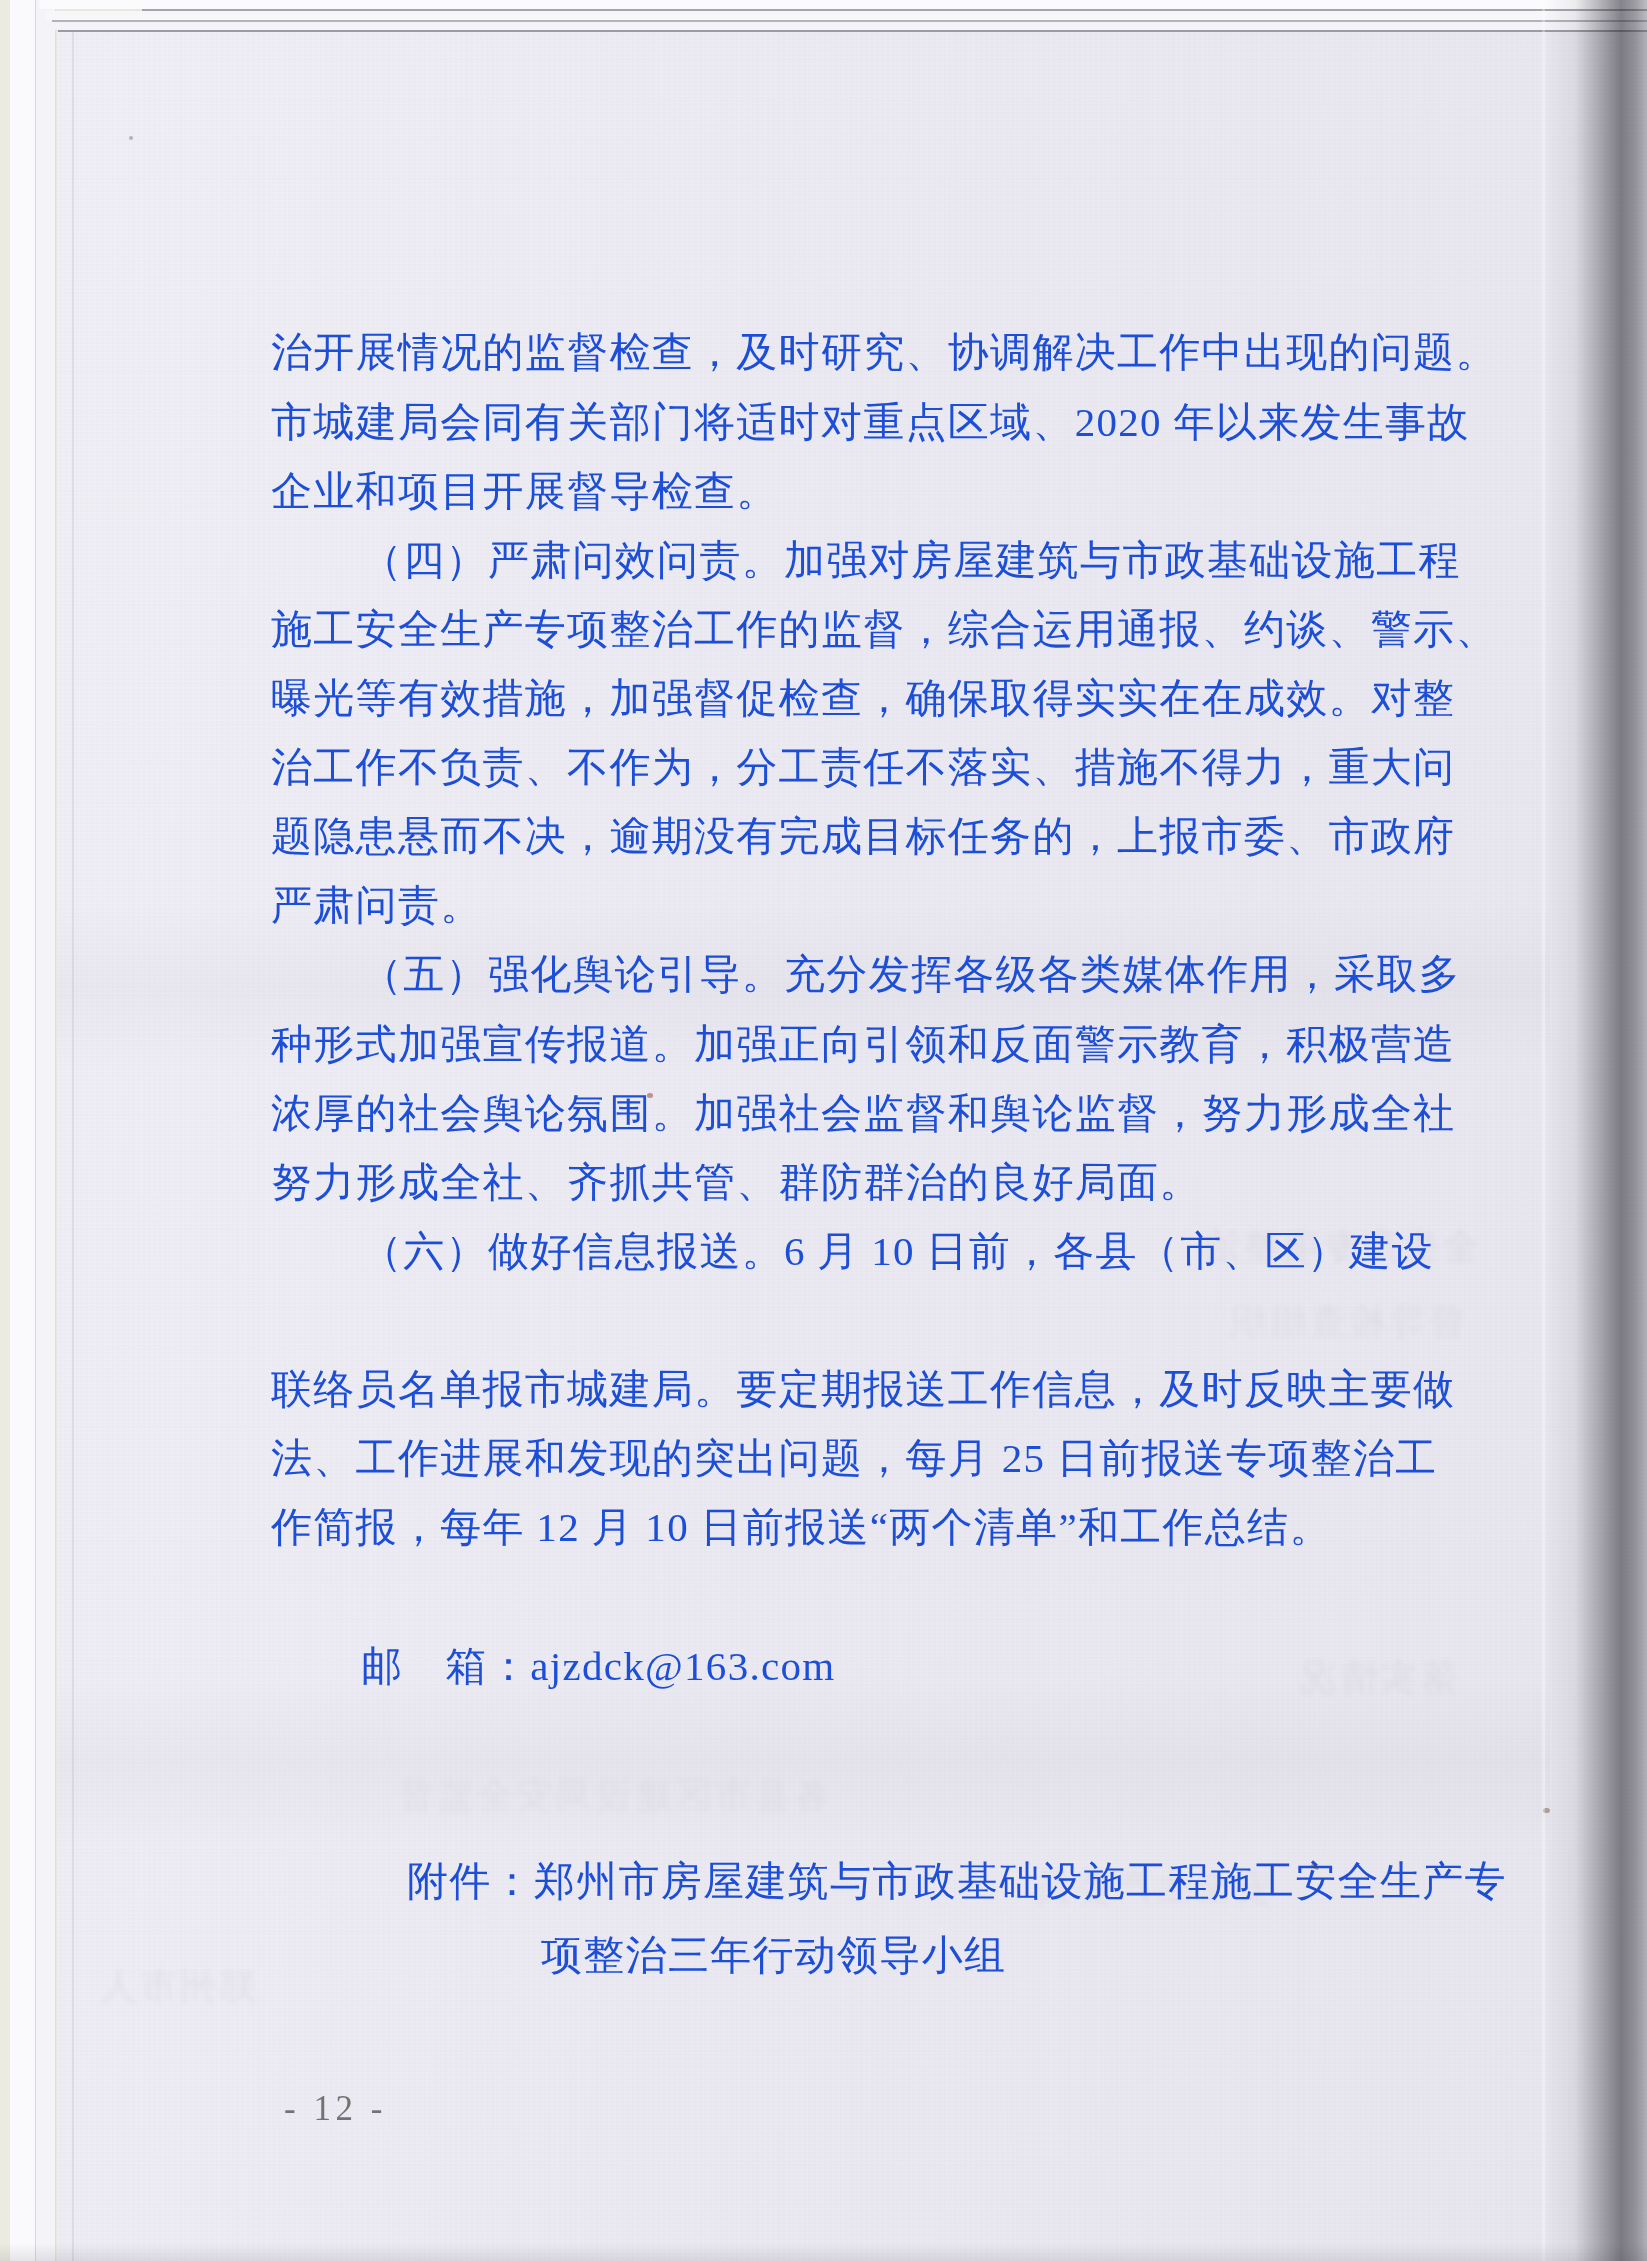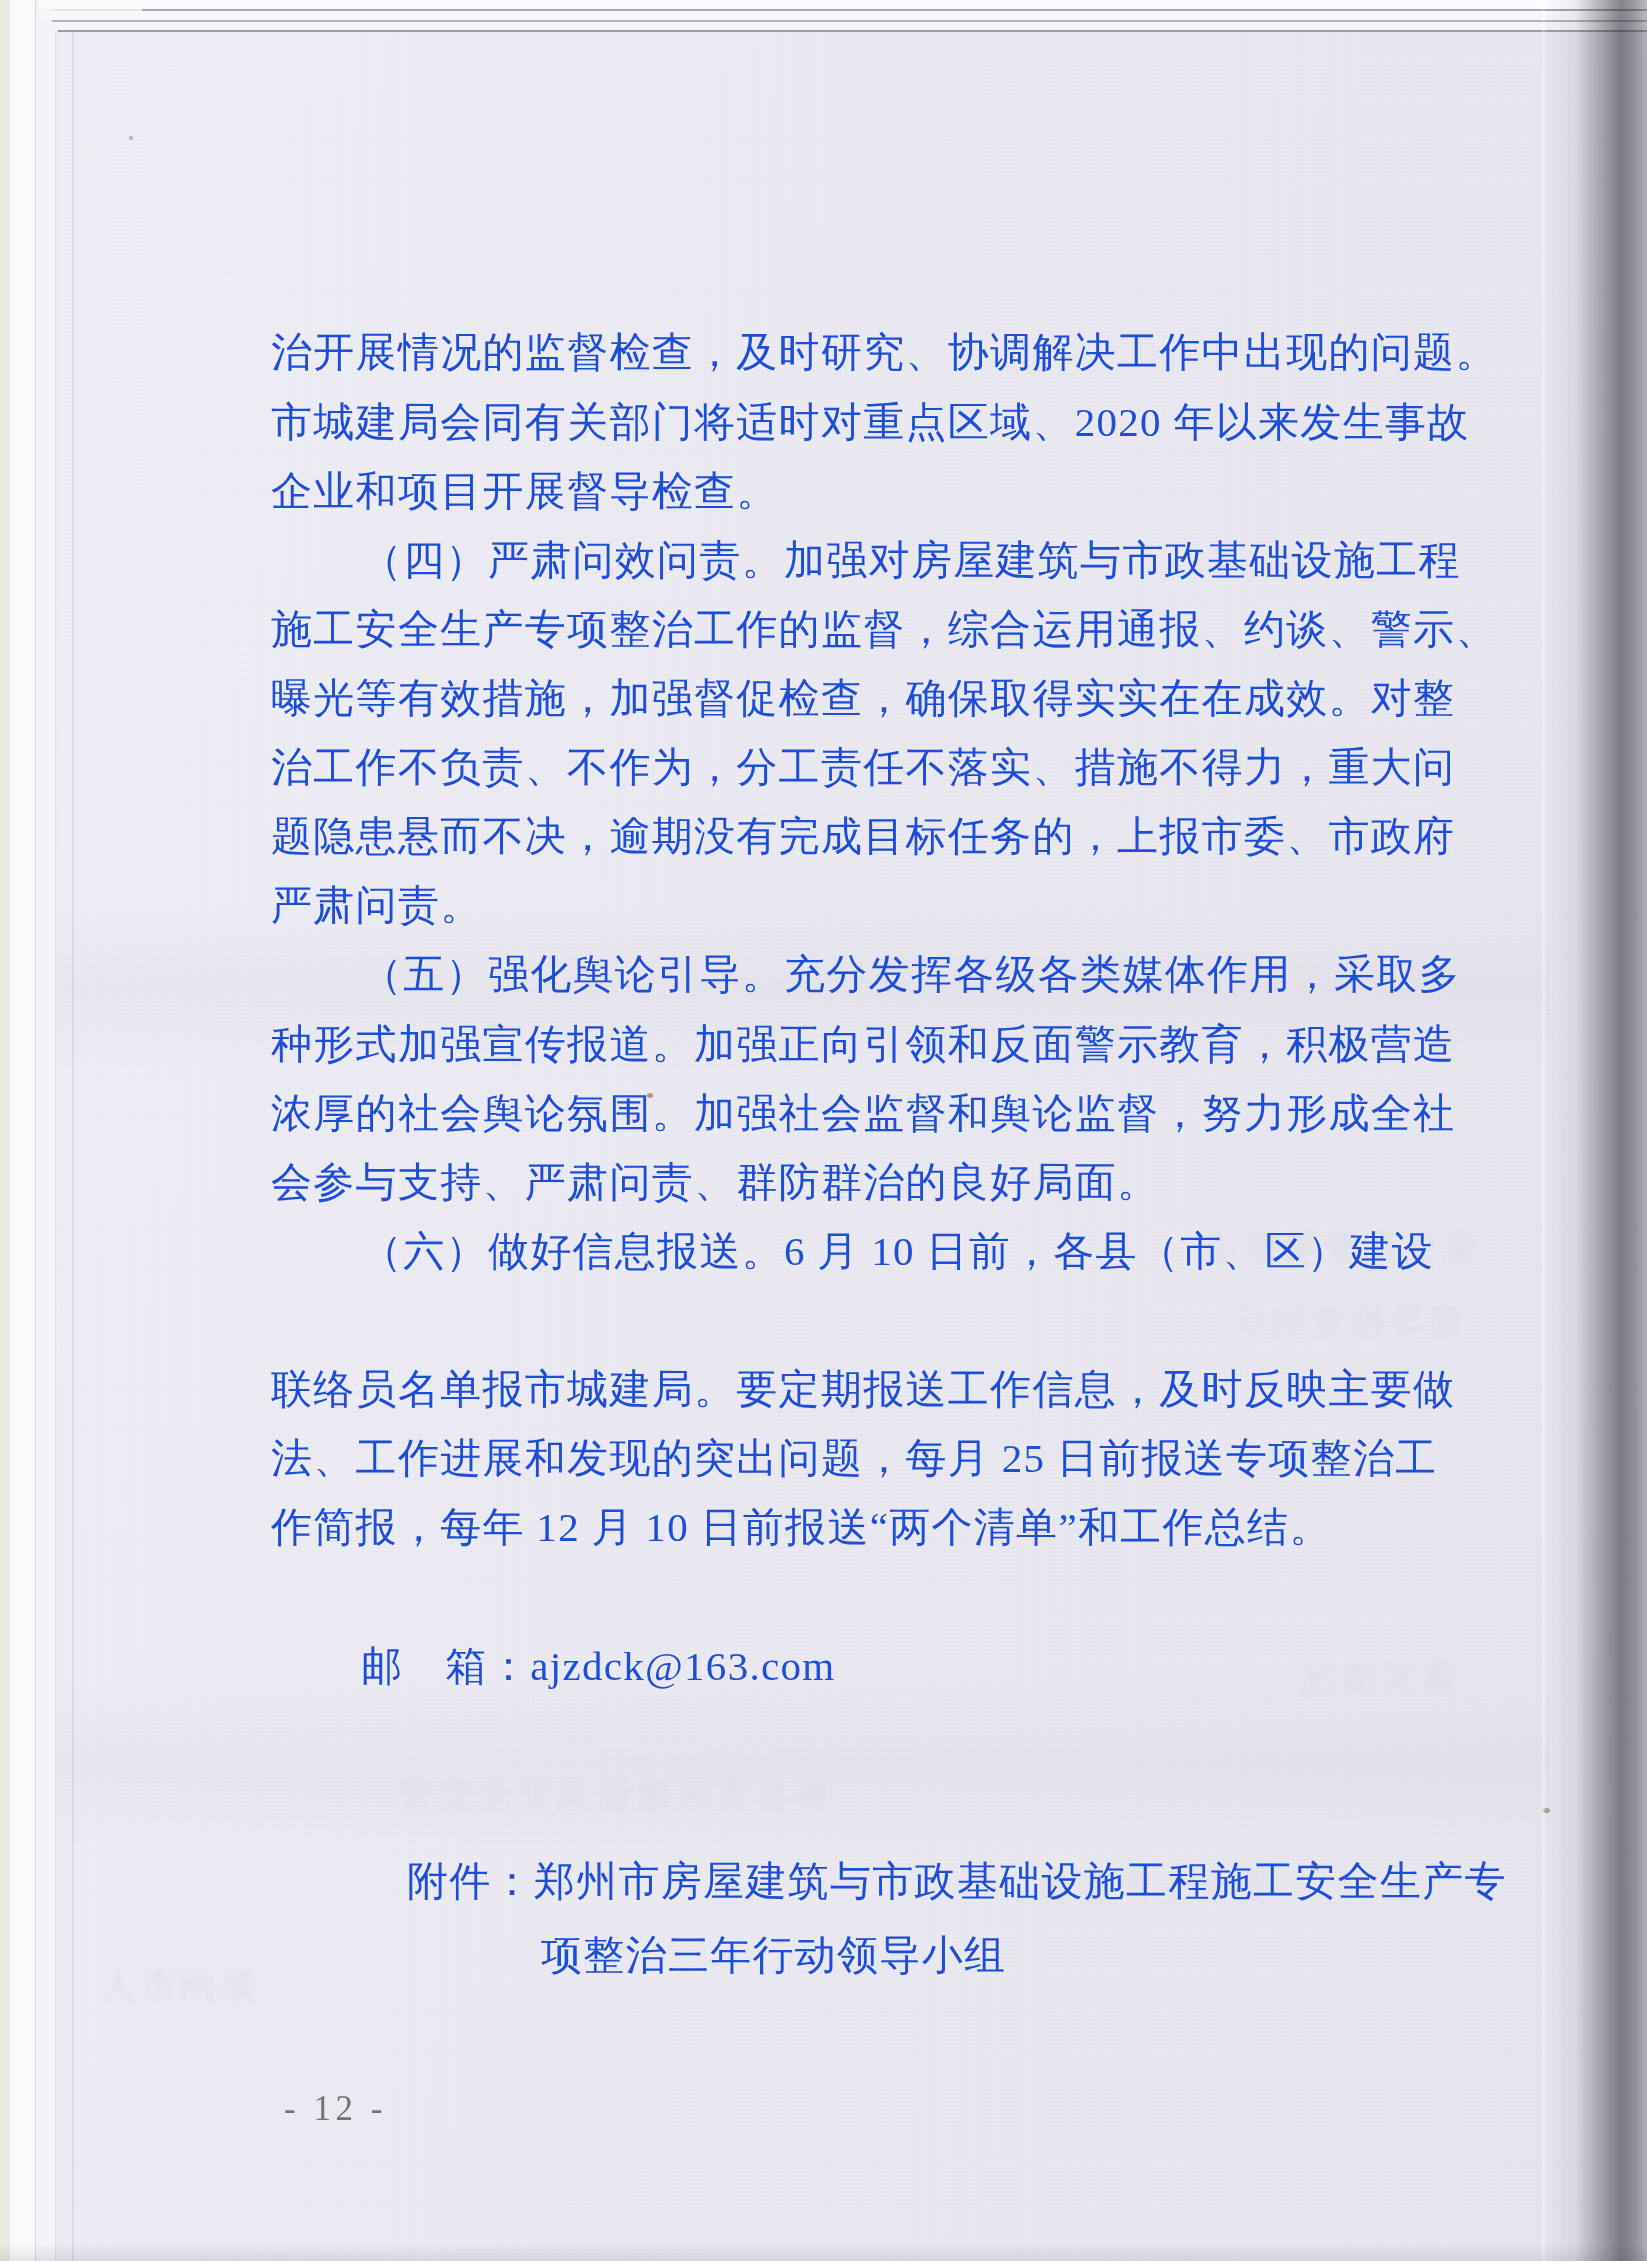--- a/index.html
+++ b/index.html
@@ -115,21 +115,21 @@
   <div class="line" style="top:457px;text-align:right;">企业和项目开展督导检查。</div>
   <div class="line ind2" style="top:526px;">（四）严肃问效问责。加强对房屋建筑与市政基础设施工程</div>
   <div class="line" style="top:595px;">施工安全生产专项整治工作的监督，综合运用通报、约谈、警示、</div>
   <div class="line" style="top:664px;">曝光等有效措施，加强督促检查，确保取得实实在在成效。对整</div>
   <div class="line" style="top:802px;">题隐患悬而不决，逾期没有完成目标任务的，上报市委、市政府</div>
   <div class="line" style="top:733px;">治工作不负责、不作为，分工责任不落实、措施不得力，重大问</div>
   <div class="line" style="top:871px;">严肃问责。</div>
   <div class="line ind2" style="top:940px;">（五）强化舆论引导。充分发挥各级各类媒体作用，采取多</div>
   <div class="line" style="top:1010px;">种形式加强宣传报道。加强正向引领和反面警示教育，积极营造</div>
   <div class="line" style="top:1079px;">浓厚的社会舆论氛围。加强社会监督和舆论监督，努力形成全社</div>
-  <div class="line" style="top:1148px;">会参与支持、严肃问责、群防群治的良好局面。</div>
+  <div class="line" style="top:1148px;">努力形成全社、齐抓共管、群防群治的良好局面。</div>
   <div class="line ind2" style="top:1217px;">（六）做好信息报送。6 月 10 日前，各县（市、区）建设</div>
   <div class="line" style="top:1355px;">联络员名单报市城建局。要定期报送工作信息，及时反映主要做</div>
   <div class="line" style="top:1424px;">法、工作进展和发现的突出问题，每月 25 日前报送专项整治工</div>
   <div class="line" style="top:1493px;">作简报，每年 12 月 10 日前报送“两个清单”和工作总结。</div>
   <div class="line ind2" style="top:1632px;">邮　箱：ajzdck@163.com</div>
 
   <div class="line att1" style="top:1847px;">附件：郑州市房屋建筑与市政基础设施工程施工安全生产专</div>
   <div class="line att2" style="top:1921px;">项整治三年行动领导小组</div>
 
   <div class="pagenum">- 12 -</div>

